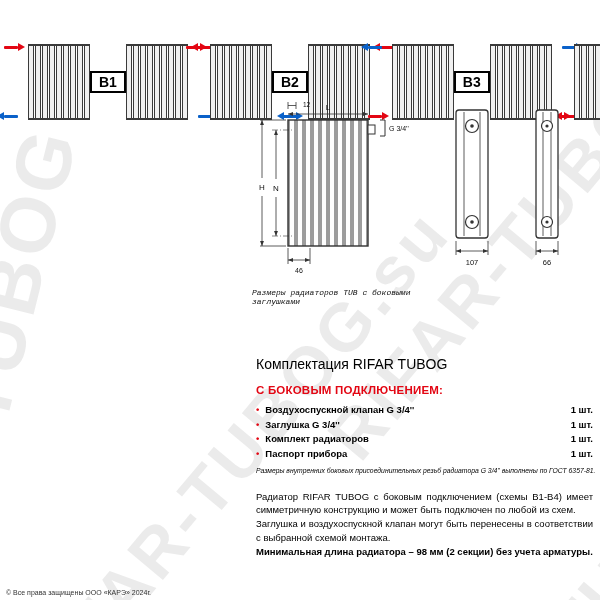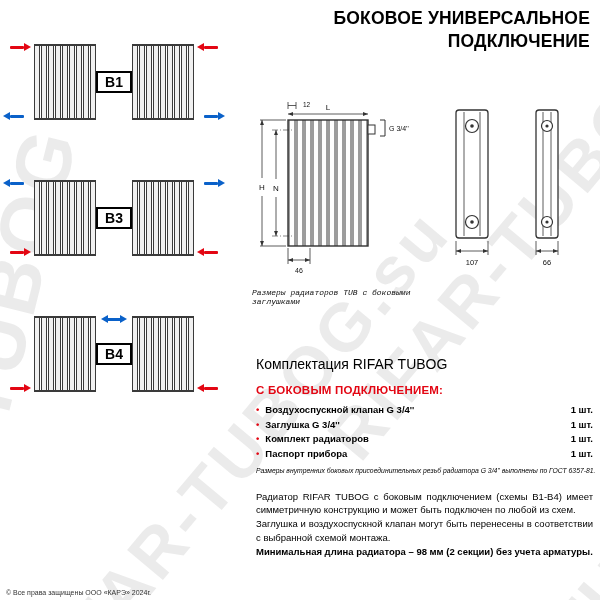--- a/index.html
+++ b/index.html
@@ -10,21 +10,21 @@
   .wm { position:absolute; font-weight:bold; color:rgba(60,60,60,0.10); white-space:nowrap; pointer-events:none; letter-spacing:4px; }
   .wm-1 { left:-135px; top:230px; font-size:78px; transform:rotate(-76deg); }
   .wm-2 { left:-80px;  top:420px; font-size:68px; transform:rotate(-50deg); }
   .wm-3 { left:230px;  top:170px; font-size:68px; transform:rotate(-50deg); }
   .wm-4 { left:290px;  top:555px; font-size:68px; transform:rotate(-50deg); }
 
   
   .title { position:absolute; top:7px; right:10px; text-align:right; font-size:17.5px; font-weight:800; line-height:1.3; letter-spacing:.2px; color:#000; }
 
   
-  .schemes-column { position:absolute; left:28px; top:44px; width:172px; display:flex; flex-direction:column; gap:60px;align-items:center; }
+  .schemes-column { position:absolute; left:28px; top:44px; width:172px; display:flex; flex-direction:row; gap:22px; }
   .scheme-row { display:flex; align-items:center; justify-content:space-between; height:76px; }
   .rad-wrap { position:relative; width:62px; height:76px; }
   .radiator {
     box-sizing:border-box; width:62px; height:76px;
     background:repeating-linear-gradient(90deg,#3a3a3a 0,#3a3a3a 1px,#f0f0f0 1px,#f0f0f0 5px,#3a3a3a 5px,#3a3a3a 6px,#ffffff 6px,#ffffff 7px);
     border-top:2.5px solid #3a3a3a; border-bottom:2.5px solid #3a3a3a;
   }
   .scheme-label { border:2px solid #000; padding:1px 7px; font-weight:700; font-size:14px; background:#fff; color:#000; }
   .arrow { position:absolute; width:14px; height:3px; border-radius:1px; }
   .arrow.supply { background:var(--supply,#e30613); color:var(--supply,#e30613); }
@@ -61,40 +61,49 @@
 </head>
 <body>
 
 <div class="page">
 
   <div class="wm wm-1">TUBOG</div>
   <div class="wm wm-2">RIFAR-TUBOG.su</div>
   <div class="wm wm-3">RIFAR-TUBOG.su</div>
   <div class="wm wm-4">RIFAR-TUBOG.su</div>
 
-  <div class="title">
-    <div>БОКОВОЕ УНИВЕРСАЛЬНОЕ</div>
-    <div>ПОДКЛЮЧЕНИЕ</div>
-  </div>
 
   <div class="schemes-column">
     <div class="scheme-row">
       <div class="rad-wrap">
         <div class="radiator"></div>
       <div class="arrow supply pos-top-left dir-right"></div>
           <div class="arrow return pos-bottom-left dir-left"></div>
         </div>
       <div class="scheme-label">В1</div>
       <div class="rad-wrap">
         <div class="radiator"></div>
       <div class="arrow supply pos-top-right dir-left"></div>
           <div class="arrow return pos-bottom-right dir-right"></div>
         </div>
     </div>
 
+    <div class="scheme-row">
+      <div class="rad-wrap">
+        <div class="radiator"></div>
+      <div class="arrow supply pos-top-left dir-right"></div>
+          <div class="arrow return pos-bottom-right dir-right"></div>
+        </div>
+      <div class="scheme-label">В2</div>
+      <div class="rad-wrap">
+        <div class="radiator"></div>
+      <div class="arrow supply pos-top-right dir-left"></div>
+          <div class="arrow return pos-bottom-left dir-left"></div>
+        </div>
+    </div>
 
     <div class="scheme-row">
       <div class="rad-wrap">
         <div class="radiator"></div>
       <div class="arrow supply pos-bottom-left dir-right"></div>
           <div class="arrow return pos-top-left dir-left"></div>
         </div>
       <div class="scheme-label">В3</div>
       <div class="rad-wrap">
         <div class="radiator"></div>

